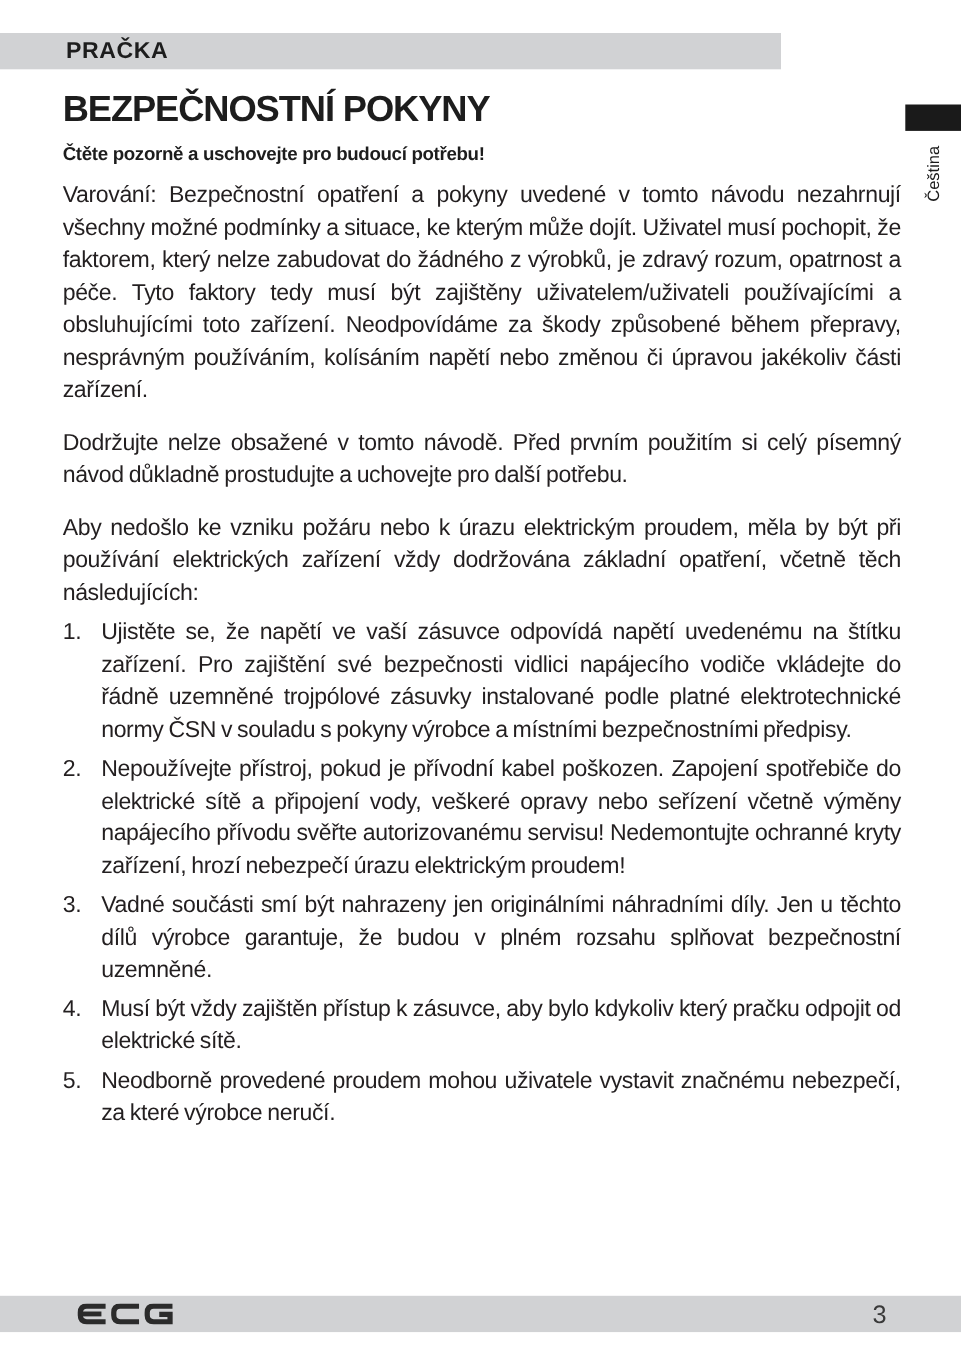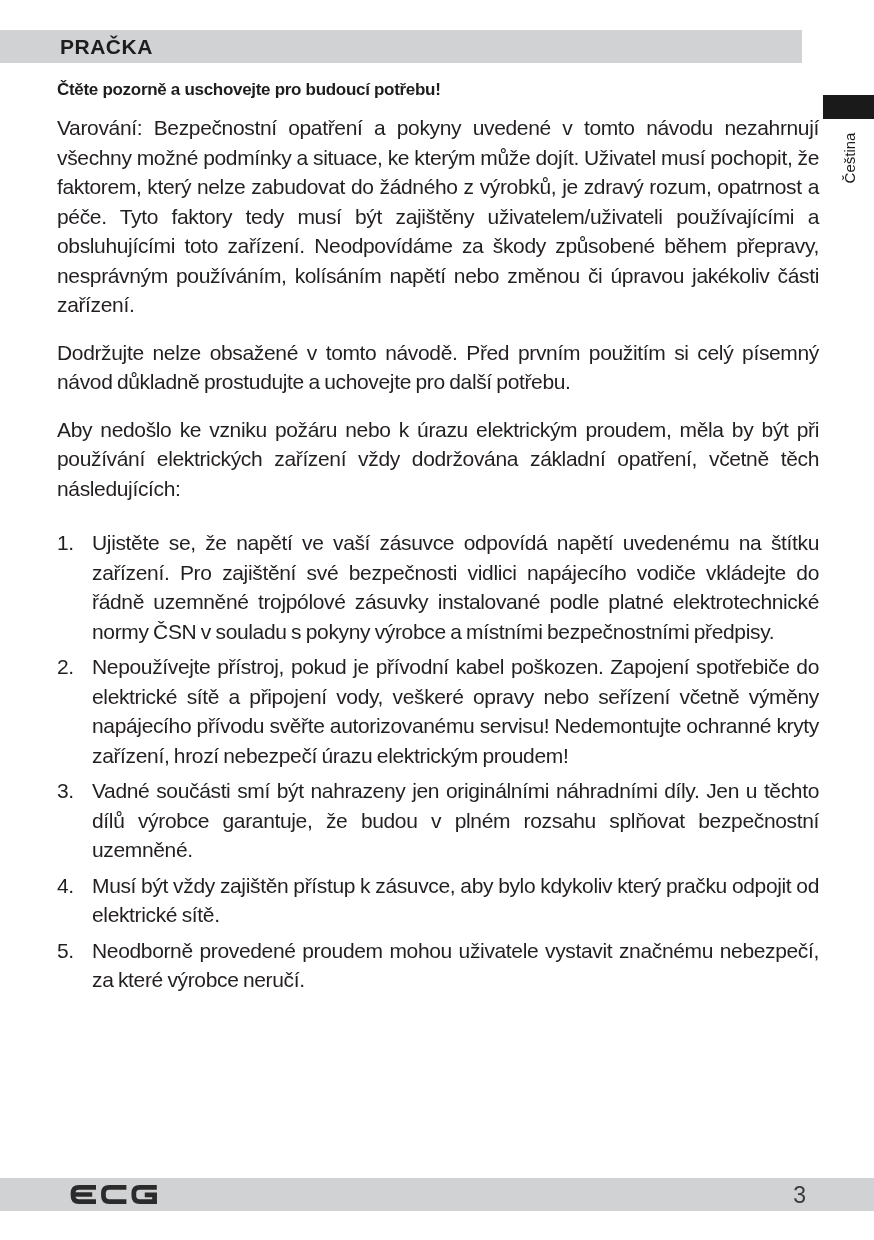--- a/index.html
+++ b/index.html
@@ -12,21 +12,21 @@
     height: 1240px;
     background: #ffffff;
     overflow: hidden;
     color: #231f20;
   }
 
   
   .header-bar {
     position: absolute;
     left: 0; top: 30px;
-    width: 802px; height: 33px;
+    width: 710px; height: 33px;
     background: #d1d2d4;
   }
   .header-bar .header-label {
     position: absolute;
     left: 60px; top: 5px;
     font-size: 21px;
     font-weight: bold;
     letter-spacing: 0.5px;
     color: #1d1d1d;
   }
@@ -72,21 +72,21 @@
     margin-bottom: 13px;
   }
   .body-text {
     font-size: 21px;
     line-height: 29.5px;
     letter-spacing: -0.35px;
     word-spacing: -1px;
     text-align: justify;
   }
   .body-text p { margin-bottom: 18px; }
-  .body-text p.tight { margin-bottom: 25px; }
+  .body-text p.tight { margin-bottom: 7px; }
   .body-text .lead { font-weight: normal; }
 
   .num-list { list-style: none; }
   .num-item {
     display: flex;
     margin-bottom: 6px;
   }
   .num-item .marker {
     flex: 0 0 35px;
     text-align: left;
@@ -121,20 +121,21 @@
 <div class="page">
 
   <div class="header-bar">
     <span class="header-label">PRAČKA</span>
   </div>
 
   <div class="lang-tab"></div>
   <div class="lang-vertical">Čeština</div>
 
   <div class="content">
+    <div class="doc-title">BEZPEČNOSTNÍ POKYNY</div>
     <div class="doc-subtitle">Čtěte pozorně a uschovejte pro budoucí potřebu!</div>
 
     <div class="body-text">
       <p><span class="lead">Varování:</span><span> Bezpečnostní opatření a pokyny uvedené v tomto návodu nezahrnují všechny možné podmínky a situace, ke kterým může dojít. Uživatel musí pochopit, že faktorem, který nelze zabudovat do žádného z výrobků, je zdravý rozum, opatrnost a péče. Tyto faktory tedy musí být zajištěny uživatelem/uživateli používajícími a obsluhujícími toto zařízení. Neodpovídáme za škody způsobené během přepravy, nesprávným používáním, kolísáním napětí nebo změnou či úpravou jakékoliv části zařízení.</span></p>
 
       <p>Dodržujte nelze obsažené v tomto návodě. Před prvním použitím si celý písemný návod důkladně prostudujte a uchovejte pro další potřebu.</p>
 
       <p class="tight">Aby nedošlo ke vzniku požáru nebo k úrazu elektrickým proudem, měla by být při používání elektrických zařízení vždy dodržována základní opatření, včetně těch následujících:</p>
 
       <ul class="num-list">

